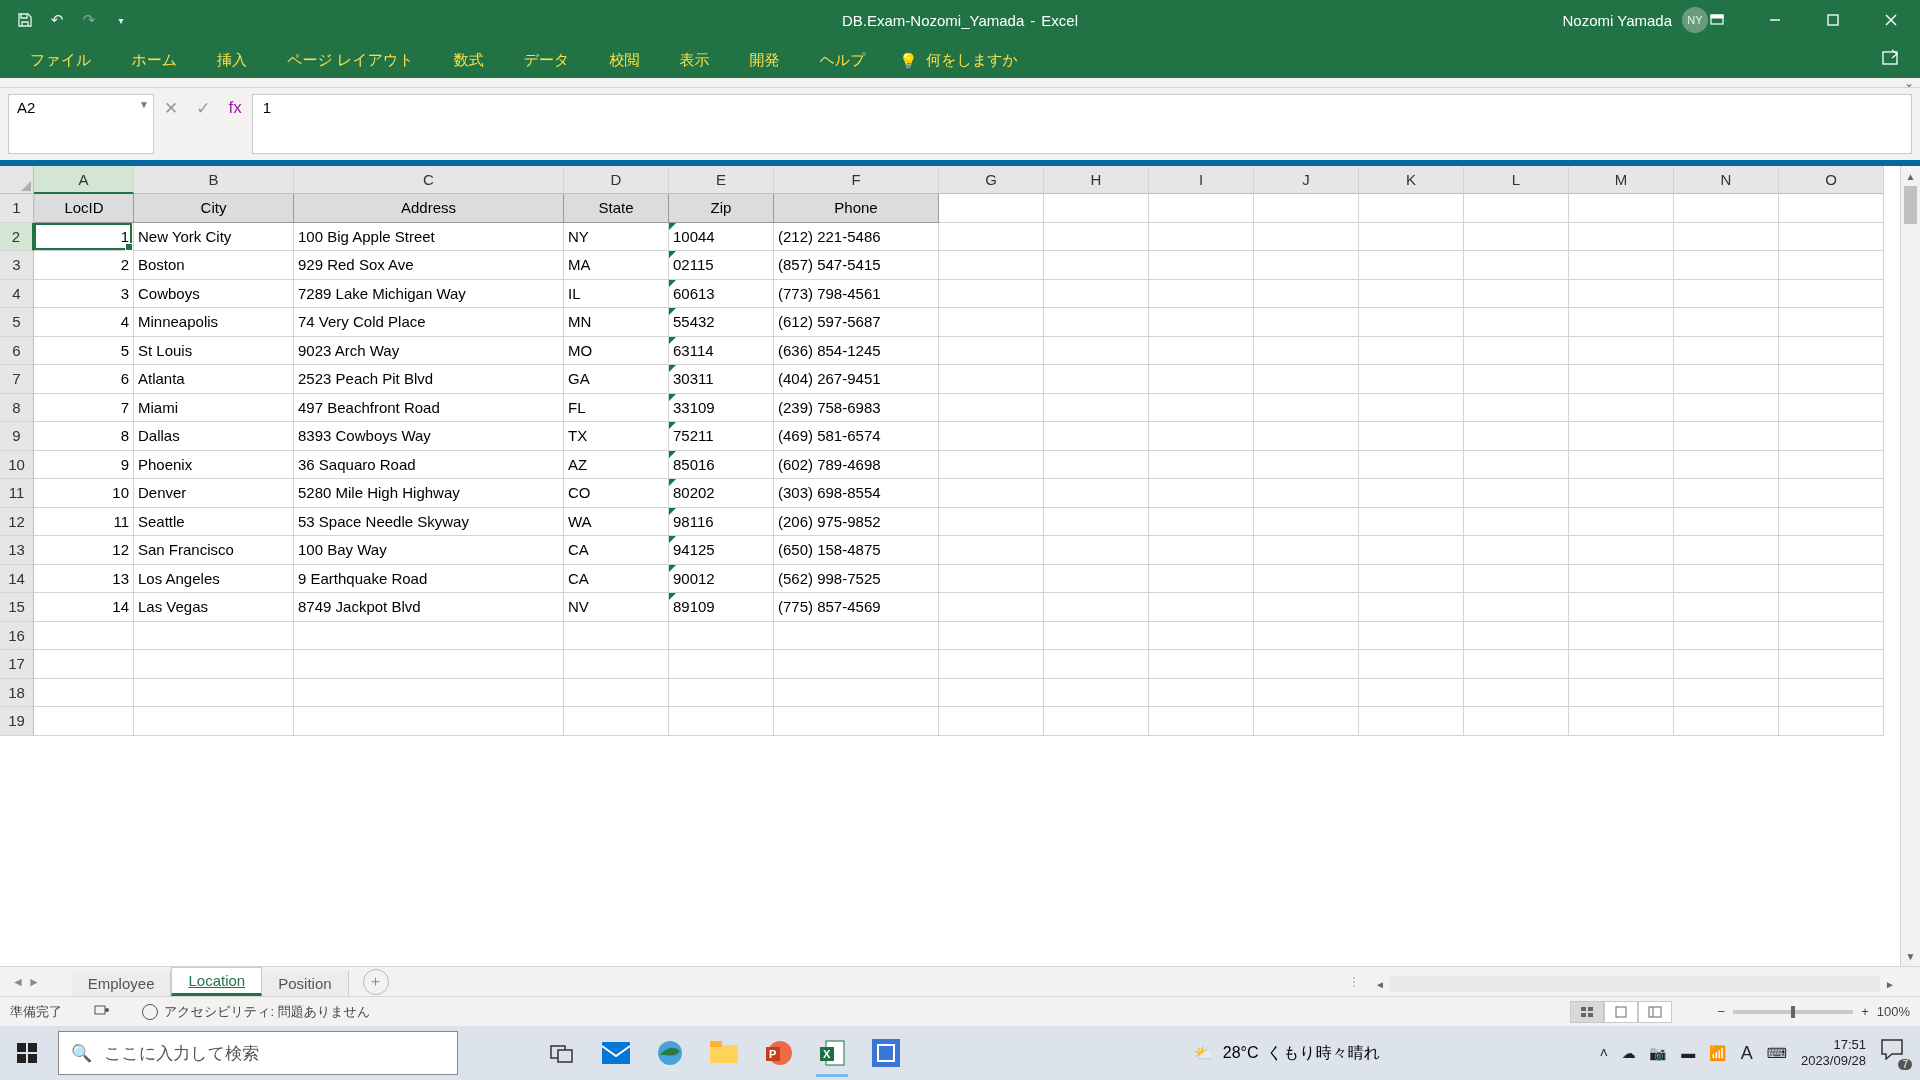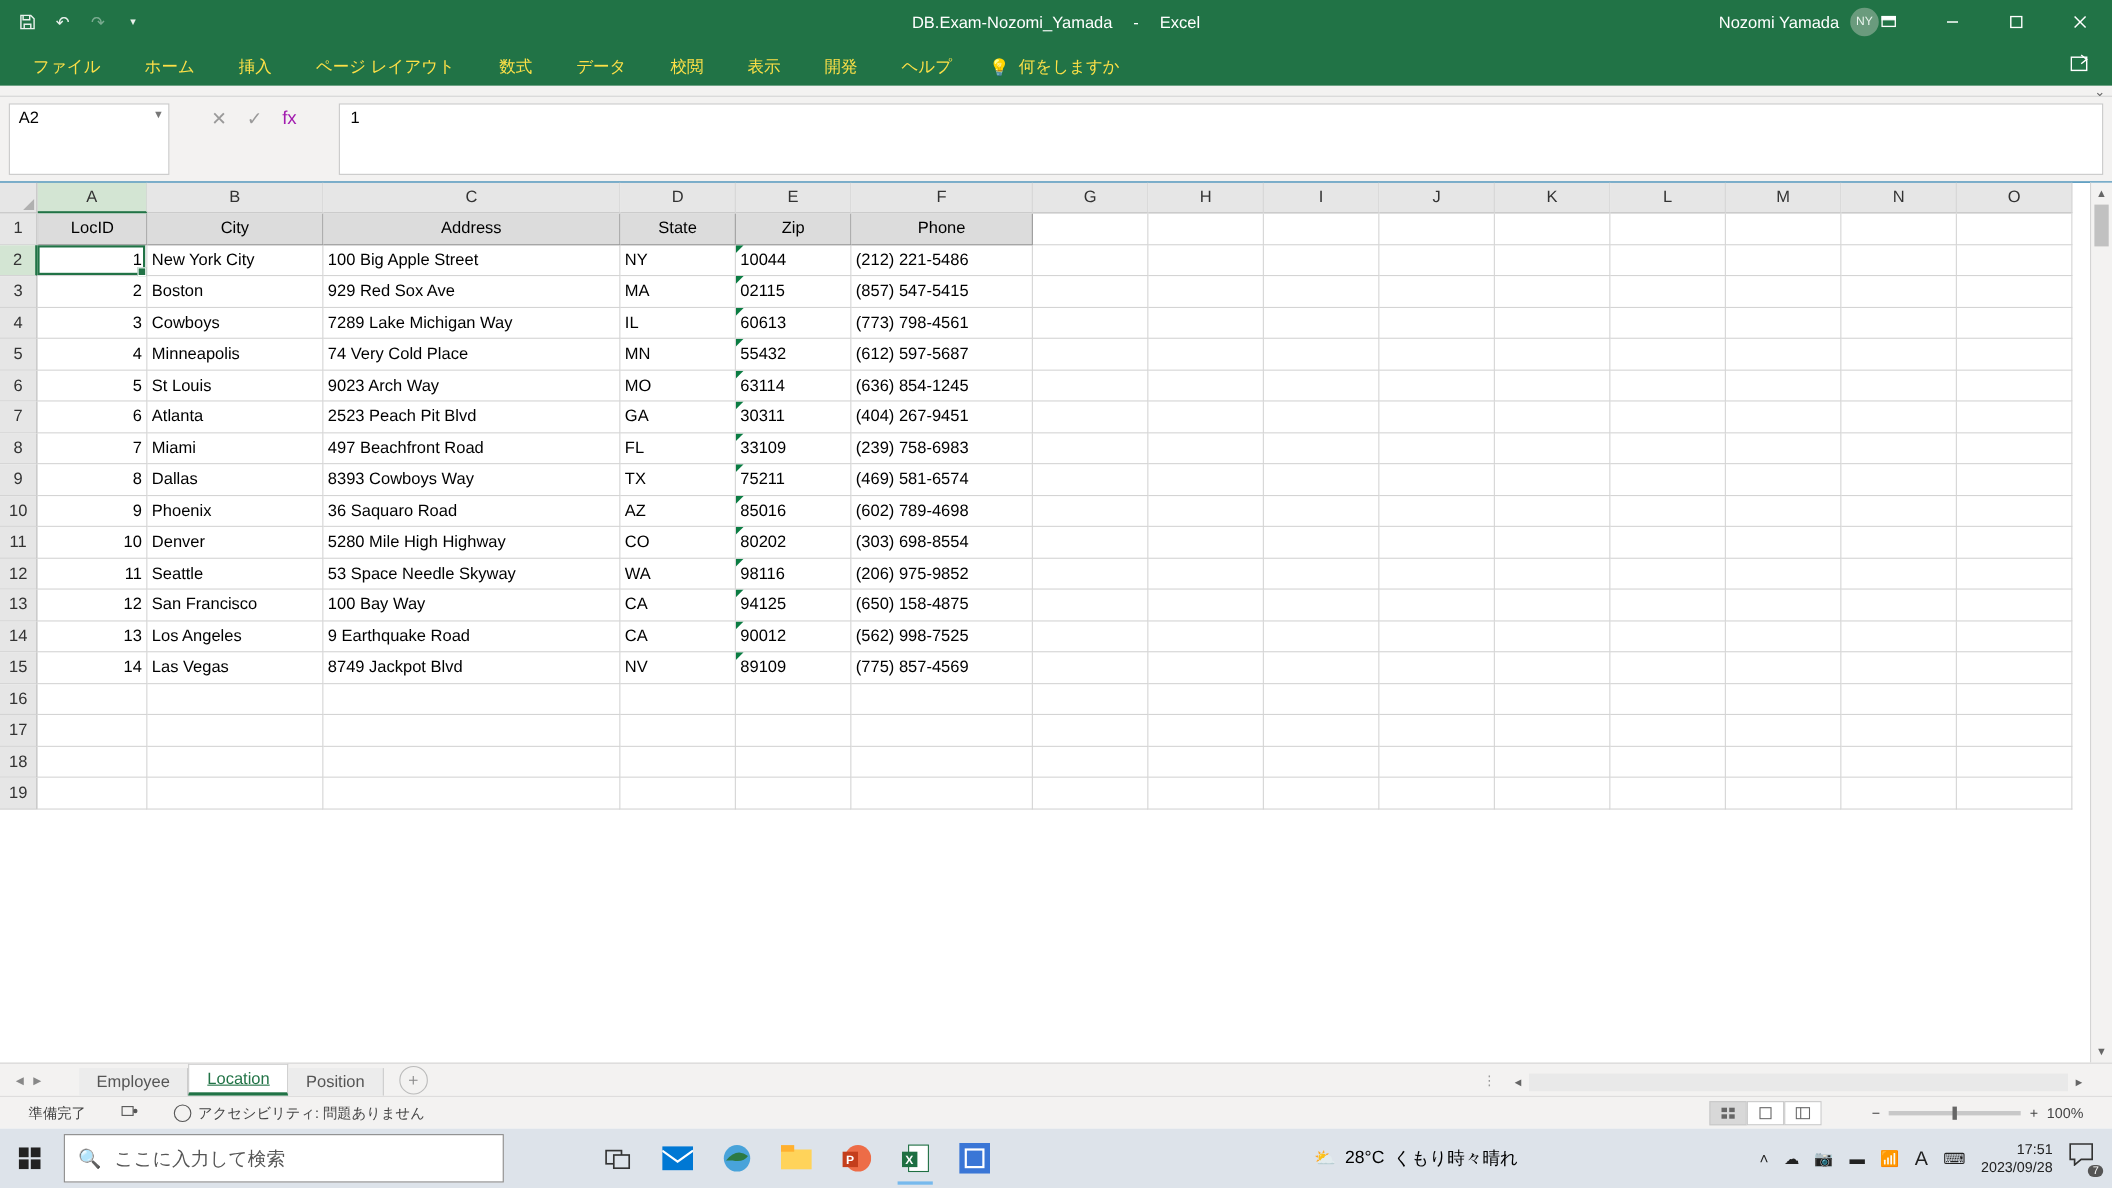--- a/index.html
+++ b/index.html
@@ -3,38 +3,38 @@
 <meta charset="utf-8">
 <style>
 * { margin:0; padding:0; box-sizing:border-box; font-family:"Yu Gothic UI","Segoe UI",sans-serif; }
 html,body { width:1920px; height:1080px; overflow:hidden; background:#fff; }
 
 
 .titlebar { height:40px; background:#217346; display:flex; align-items:center; color:#fff; position:relative; }
 .titlebar .qat { display:flex; align-items:center; gap:6px; padding-left:12px; }
 .qat-btn { width:26px; height:26px; display:flex; align-items:center; justify-content:center; color:#fff; opacity:.9; font-size:15px; }
 .qat-btn.disabled { opacity:.4; }
-.title-center { position:absolute; left:50%; transform:translateX(-50%); font-size:15px; display:flex; gap:19px; }
+.title-center { position:absolute; left:50%; transform:translateX(-50%); font-size:15px; display:flex; gap:6px; }
 .title-user { position:absolute; right:212px; display:flex; align-items:center; gap:10px; font-size:15px; }
 .avatar { width:26px; height:26px; border-radius:50%; background:#6a9b7d; color:#e8f3ec; font-size:11px; display:flex; align-items:center; justify-content:center; }
 .win-controls { position:absolute; right:0; display:flex; }
 .win-btn { width:58px; height:40px; display:flex; align-items:center; justify-content:center; color:#fff; font-size:13px; }
 .win-btn svg { stroke:#fff; fill:none; }
 
 
 .ribbon-tabs { height:38px; background:#217346; display:flex; align-items:flex-end; padding:0 10px; gap:0; color:#fde047; position:relative; }
 .ribbon-tab { padding:8px 20px; font-size:15px; cursor:pointer; }
 .tell-me { display:flex; align-items:center; gap:8px; padding:8px 14px; font-size:15px; }
 .ribbon-share { position:absolute; right:18px; top:8px; }
 .ribbon-share svg { stroke:#fff; fill:none; }
 .ribbon-collapse { height:10px; background:#f3f2f1; border-bottom:1px solid #d4d4d4; position:relative; }
 .ribbon-collapse .caret { position:absolute; right:6px; top:-2px; color:#666; font-size:12px; }
 
 
-.fx-row { height:78px; background:#f3f2f1; display:flex; border-bottom:1px solid #0369a1;gap:28px; }
+.fx-row { height:78px; background:#f3f2f1; display:flex; border-bottom:6px solid #0369a1; }
 .namebox { width:146px; border:1px solid #c8c8c8; background:#fff; margin:6px 0 6px 8px; display:flex; align-items:flex-start; padding:4px 8px; font-size:15px; position:relative; }
 .namebox .dd { position:absolute; right:4px; top:4px; color:#777; font-size:10px; }
 .fx-btns { display:flex; align-items:flex-start; padding-top:10px; margin-left:10px; gap:18px; color:#9a9a9a; font-size:17px; }
 .fx-label { color:#a21caf; }
 .fx-input { flex:1; background:#fff; border:1px solid #c8c8c8; margin:6px 8px 6px 10px; padding:4px 10px; font-size:15px; }
 
 
 .grid-wrap { position:relative; height:calc(1080px - 40px - 38px - 10px - 78px - 30px - 30px - 54px); display:flex; }
 .corner { width:34px; height:28px; background:#e6e6e6; border-right:1px solid #bfbfbf; border-bottom:1px solid #bfbfbf; position:relative; }
 .corner::after { content:""; position:absolute; right:2px; bottom:2px; width:0; height:0; border-left:10px solid transparent; border-bottom:10px solid #b0b0b0; }
@@ -66,21 +66,21 @@
 .sheet-tabs { display:flex; align-items:flex-end; margin-left:20px; height:100%; }
 .sheet-tab { padding:4px 16px; font-size:15px; color:#555; border-right:1px solid #ccc; background:#ececec; cursor:pointer; }
 .sheet-tab.active { background:#fff; color:#217346; border-bottom:3px solid #217346; border-top:1px solid #ccc; border-left:1px solid #ccc;text-decoration:underline; }
 .sheet-add { width:26px; height:26px; border:1px solid #bbb; border-radius:50%; color:#888; display:flex; align-items:center; justify-content:center; margin-left:14px; font-size:15px; }
 .hscroll { position:absolute; right:20px; bottom:2px; width:530px; height:20px; display:flex; align-items:center; }
 .hscroll .arr { width:20px; text-align:center; color:#666; font-size:10px; }
 .hscroll .track { flex:1; height:16px; background:#e9e9e9; }
 .sheet-dots { position:absolute; right:560px; color:#999; font-size:12px; }
 
 
-.status-bar { height:30px; background:#f3f2f1; border-top:1px solid #d4d4d4; display:flex; align-items:center; font-size:13px; color:#444; padding:0 26px; gap:32px; }
+.status-bar { height:30px; background:#f3f2f1; border-top:1px solid #d4d4d4; display:flex; align-items:center; font-size:13px; color:#444; padding:0 10px; gap:32px; }
 .status-bar .views { margin-left:auto; display:flex; }
 .view-btn { width:34px; height:22px; border:1px solid #c8c8c8; display:flex; align-items:center; justify-content:center; background:#fff; }
 .view-btn.active { background:#d8d8d8; }
 .zoom { display:flex; align-items:center; gap:8px; margin-left:14px; }
 .zoom .track { width:120px; height:4px; background:#c8c8c8; position:relative; }
 .zoom .thumb { position:absolute; left:58px; top:-4px; width:4px; height:12px; background:#666; }
 .acc { display:flex; align-items:center; gap:6px; }
 .acc-icon { width:16px; height:16px; border:1.5px solid #555; border-radius:50%; position:relative; }
 
 

